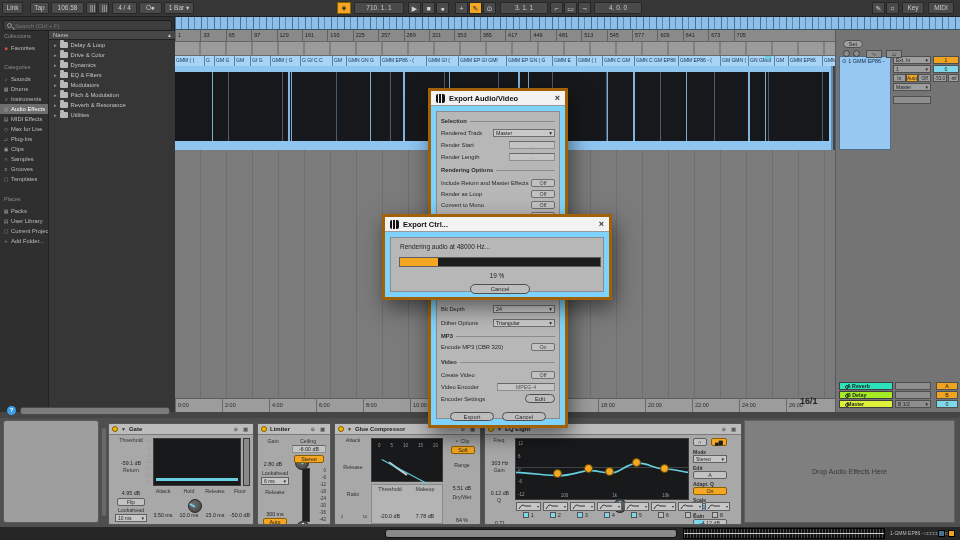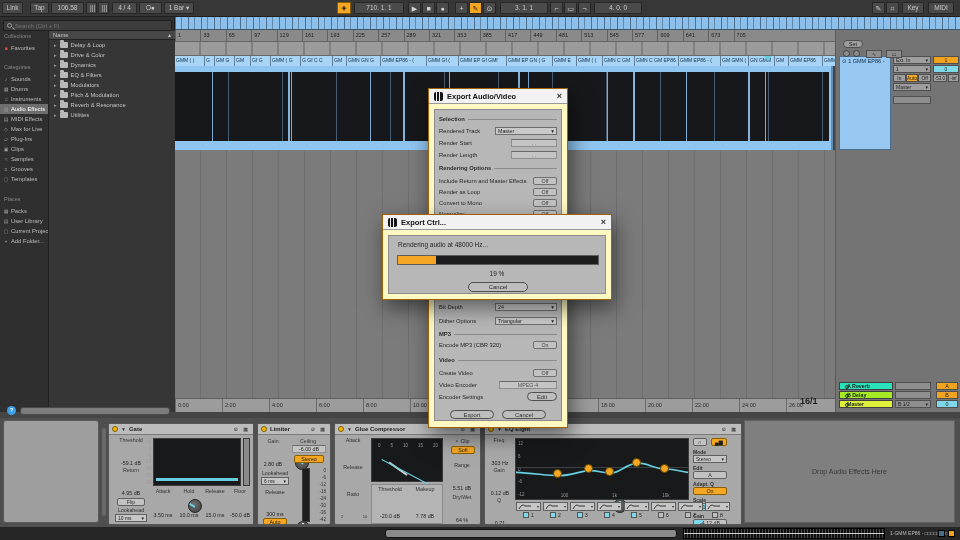--- a/index.html
+++ b/index.html
@@ -96,21 +96,21 @@
 .bnum{font-size:5px;color:#222}
 .eqside{position:absolute;font-size:5px;color:#2e2e2e}
 #droparea{position:absolute;left:744px;top:2px;width:211px;height:103px;background:#7f7f7f;border:1px solid #5f5f5f;display:flex;align-items:center;justify-content:center;font-size:7px;color:#383838}
 
 #statusbar{position:absolute;left:0;top:527px;width:960px;height:13px;background:#262626}
 #statusbar .inbar{position:absolute;left:385px;top:2px;width:292px;height:9px;background:#8a8a8a;border-radius:3px;border:1px solid #111}
 #wavthumb{position:absolute;left:683px;top:1px;width:202px;height:11px;background:#101010;border:1px solid #000;background-image:linear-gradient(180deg,transparent 40%,rgba(255,255,255,.8) 48%,rgba(255,255,255,.8) 52%,transparent 60%),repeating-linear-gradient(90deg,rgba(255,255,255,.25) 0 1px,transparent 1px 3px)}
 #clipstat{position:absolute;left:890px;top:3px;width:60px;font-size:5px;color:#bdbdbd;white-space:nowrap;overflow:hidden}
 .stic{position:absolute;top:3px;width:7px;height:7px;border:1px solid #000}
 
-.dlg{position:absolute;background:#fef9c3;border:1px solid #a16207;box-shadow:3px 8px 20px rgba(0,0,0,.5)}
+.dlg{position:absolute;background:#7dd3fc;border:3px solid #a16207;box-shadow:3px 8px 20px rgba(0,0,0,.5)}
 .dtitle{height:15px;background:#f2f2f2;border-bottom:1px solid #9a9a9a;display:flex;align-items:center;gap:4px;padding:0 5px;font-size:7.5px;font-weight:bold;color:#111}
 .liveico{width:9px;height:9px;background:#141414;border-radius:2px;flex:none;background-image:linear-gradient(90deg,transparent 2px,#f2f2f2 2px 3px,transparent 3px 5px,#f2f2f2 5px 6px,transparent 6px)}
 .dx{margin-left:auto;font-size:9px;color:#333;line-height:9px}
 .dframe{position:absolute;left:5px;right:5px;border:1px solid #8c8c8c;background:#b7b7b7}
 .drow{position:absolute;left:10px;right:10px;height:9px;display:flex;align-items:center;justify-content:space-between;font-size:5.8px;color:#262626;white-space:nowrap}
 .dsec{position:absolute;left:10px;right:10px;height:8px;display:flex;align-items:center;gap:3px;font-size:5.8px;font-weight:bold;color:#2c2c2c;white-space:nowrap}
 .dsec::after{content:"";flex:1;height:1px;background:#8c8c8c}
 .off-btn{width:24px;height:8px;background:#c2c2c2;border:1px solid #6f6f6f;border-radius:2px;font-size:5.3px;color:#3f3f3f;text-align:center;line-height:6.5px;flex:none}
 .dsel{width:62px;height:8px;background:#c9c9c9;border:1px solid #6f6f6f;font-size:5.3px;color:#1f1f1f;display:flex;justify-content:space-between;align-items:center;padding:0 2px;flex:none}
 .dinset{width:46px;height:8px;background:#c4c4c4;border:1px solid #8f8f8f;border-top-color:#696969;font-size:5.3px;color:#555;text-align:center;line-height:7px;flex:none}

